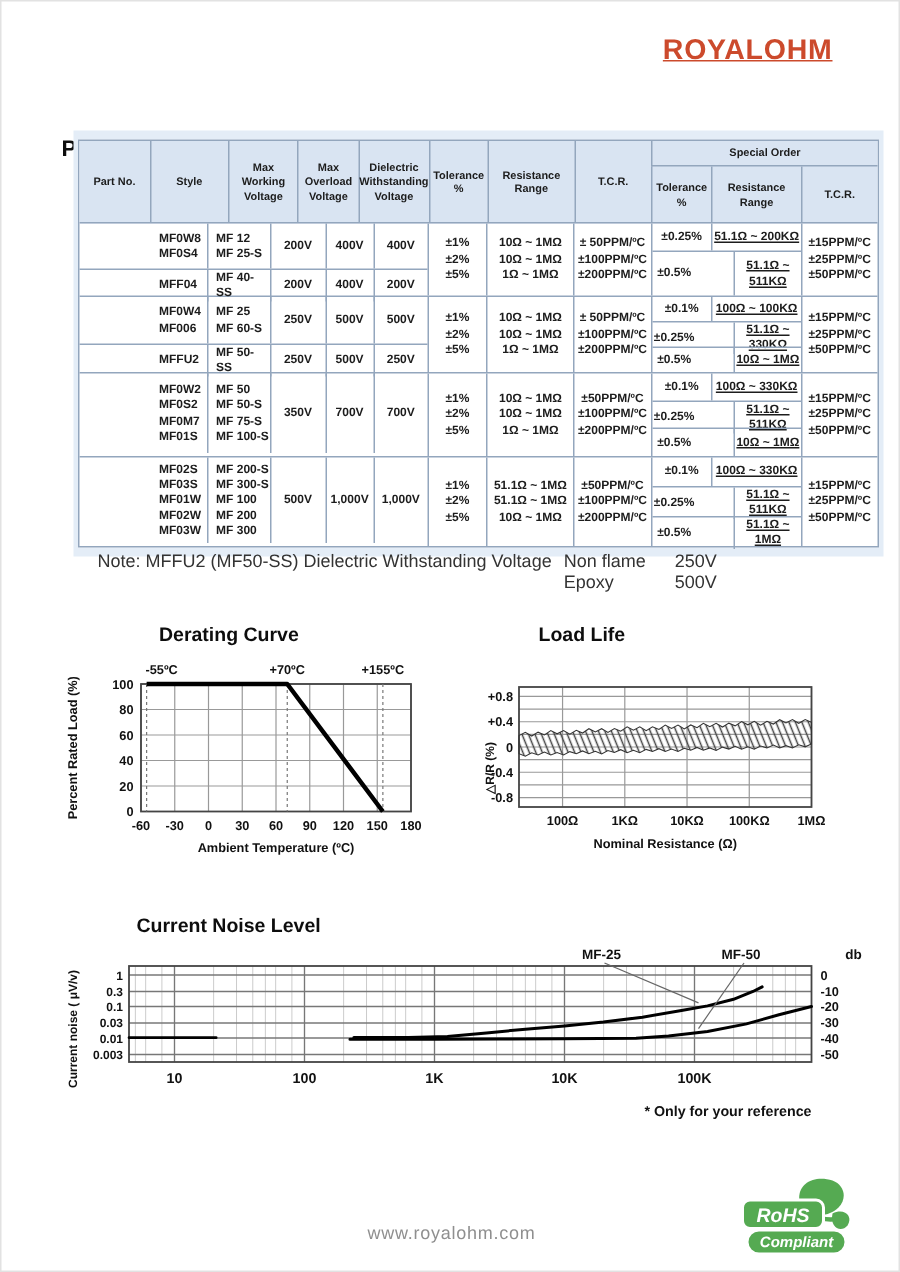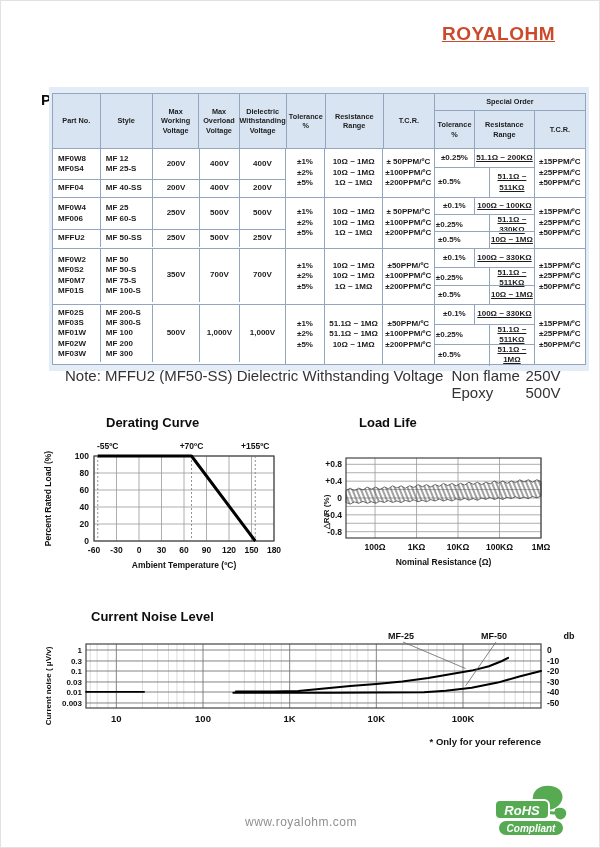--- a/index.html
+++ b/index.html
@@ -15,34 +15,34 @@
   .hc{display:flex;align-items:center;justify-content:center;text-align:center;border-left:1px solid var(--bd);font-size:7.3px;line-height:1.25;white-space:pre-line;}
   .hc.c1{border-left:none;}
   .c1{grid-column:1;grid-row:1/3}.c2{grid-column:2;grid-row:1/3}.c3{grid-column:3;grid-row:1/3}
   .c4{grid-column:4;grid-row:1/3}.c5{grid-column:5;grid-row:1/3}.c6{grid-column:6;grid-row:1/3}
   .c7{grid-column:7;grid-row:1/3}.c8{grid-column:8;grid-row:1/3}
   .hspecial{grid-column:9/12;grid-row:1;border-bottom:1px solid var(--bd);}
   .s1{grid-column:9;grid-row:2}.s2{grid-column:10;grid-row:2}.s3{grid-column:11;grid-row:2}
   .grp{display:grid;grid-template-columns:var(--cols);}
   .grp + .grp{border-top:1px solid var(--bd);}
   .gleft{grid-column:1/6;display:flex;flex-direction:column;}
-  .lrow{display:grid;grid-template-columns:50fr 56fr 50fr 43fr 49fr;}
+  .lrow{display:grid;grid-template-columns:50fr 56fr 50fr 43fr 49fr;padding-left:48px;}
   .lrow + .lrow{border-top:1px solid var(--bd);}
   .lrow > div{border-left:1px solid var(--bd);}
   .lrow > div:first-child{border-left:none;}
   .gc{border-left:1px solid var(--bd);}
   .gc6{grid-column:6}.gc7{grid-column:7}.gc8{grid-column:8}.gc11{grid-column:11}
   .gsp{grid-column:9/11;display:flex;flex-direction:column;border-left:1px solid var(--bd);}
   .srow{display:grid;grid-template-columns:43fr 64fr;}
   .srow + .srow{border-top:1px solid var(--bd);gap:25px;}
   .srow > div + div{border-left:1px solid var(--bd);text-decoration:underline;}
   .cell{display:flex;align-items:center;justify-content:center;text-align:center;white-space:pre-line;line-height:1.3;}
   .al{justify-content:flex-start;text-align:left;padding-left:5px;}
   
-  .note{position:absolute;top:366px;left:64px;font-size:15px;color:#333;display:flex;gap:8px;}
+  .note{position:absolute;top:366px;left:64px;font-size:12px;color:#333;display:flex;gap:8px;}
   .note-cols .nrow{display:flex;}
   .note-cols .nrow span:first-child{width:74px;}
   
   .charts-row{position:absolute;top:414px;left:0;width:480px;display:flex;align-items:flex-end;}
   .chart-title{font-size:13px;font-weight:bold;color:#0d0d0d;margin:0 0 6px 0;}
   .db{width:282px;margin-left:38px;}
   .db .chart-title{padding-left:67px;}
   .lb{width:262px;}
   .lb .chart-title{padding-left:38px;}
   .noise{position:absolute;top:608px;left:40px;width:548px;}

